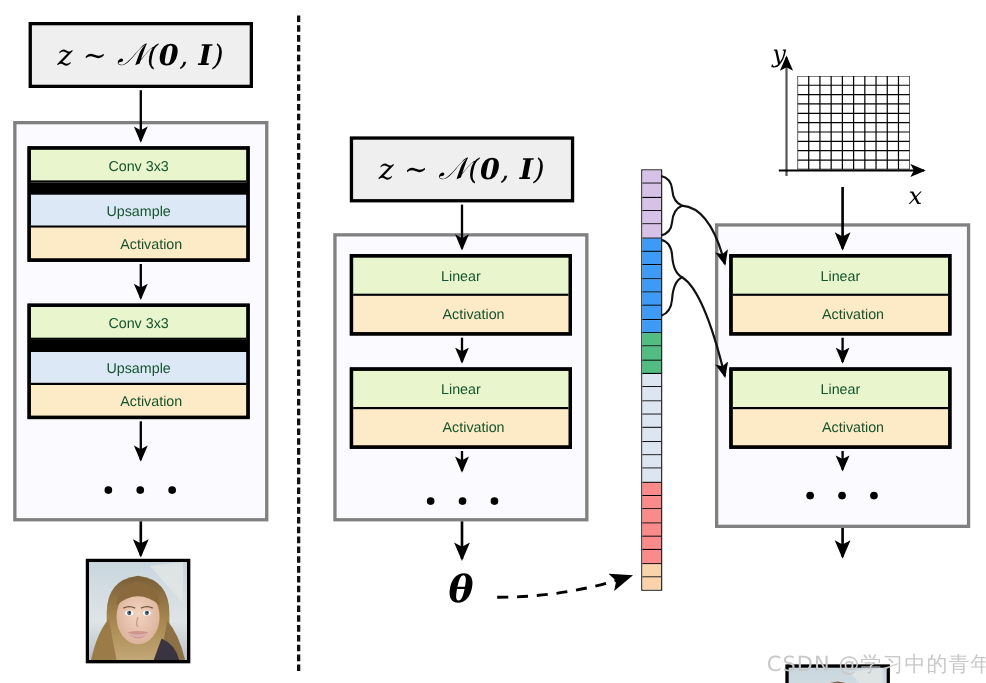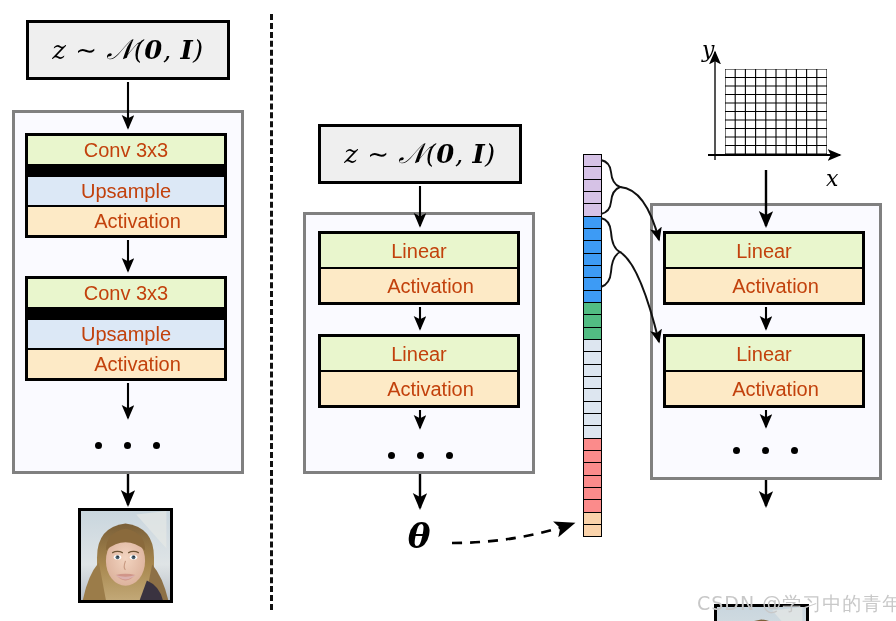--- a/index.html
+++ b/index.html
@@ -36,22 +36,22 @@
 
   .layer-stack{
     border:3px solid #000;
     background:#000;
     display:flex;flex-direction:column;
     overflow:hidden;
   }
   .layer{
     flex:1 1 auto;
     display:flex;align-items:center;justify-content:center;
-    font-size:20px;
-    color:#c2410c;
+    font-size:13px;
+    color:#14532d;
     font-family:"Liberation Sans",sans-serif;
     border-bottom:2px solid #000;
     line-height:1;
   }
   .layer:last-child{border-bottom:none;}
   .c-green{background:#e9f6cd;}
   .c-blue{background:#dce8f6;margin-top:11px;}
   .c-orange{background:#fdeac6;padding-left:23px;}
 
   .dots{

